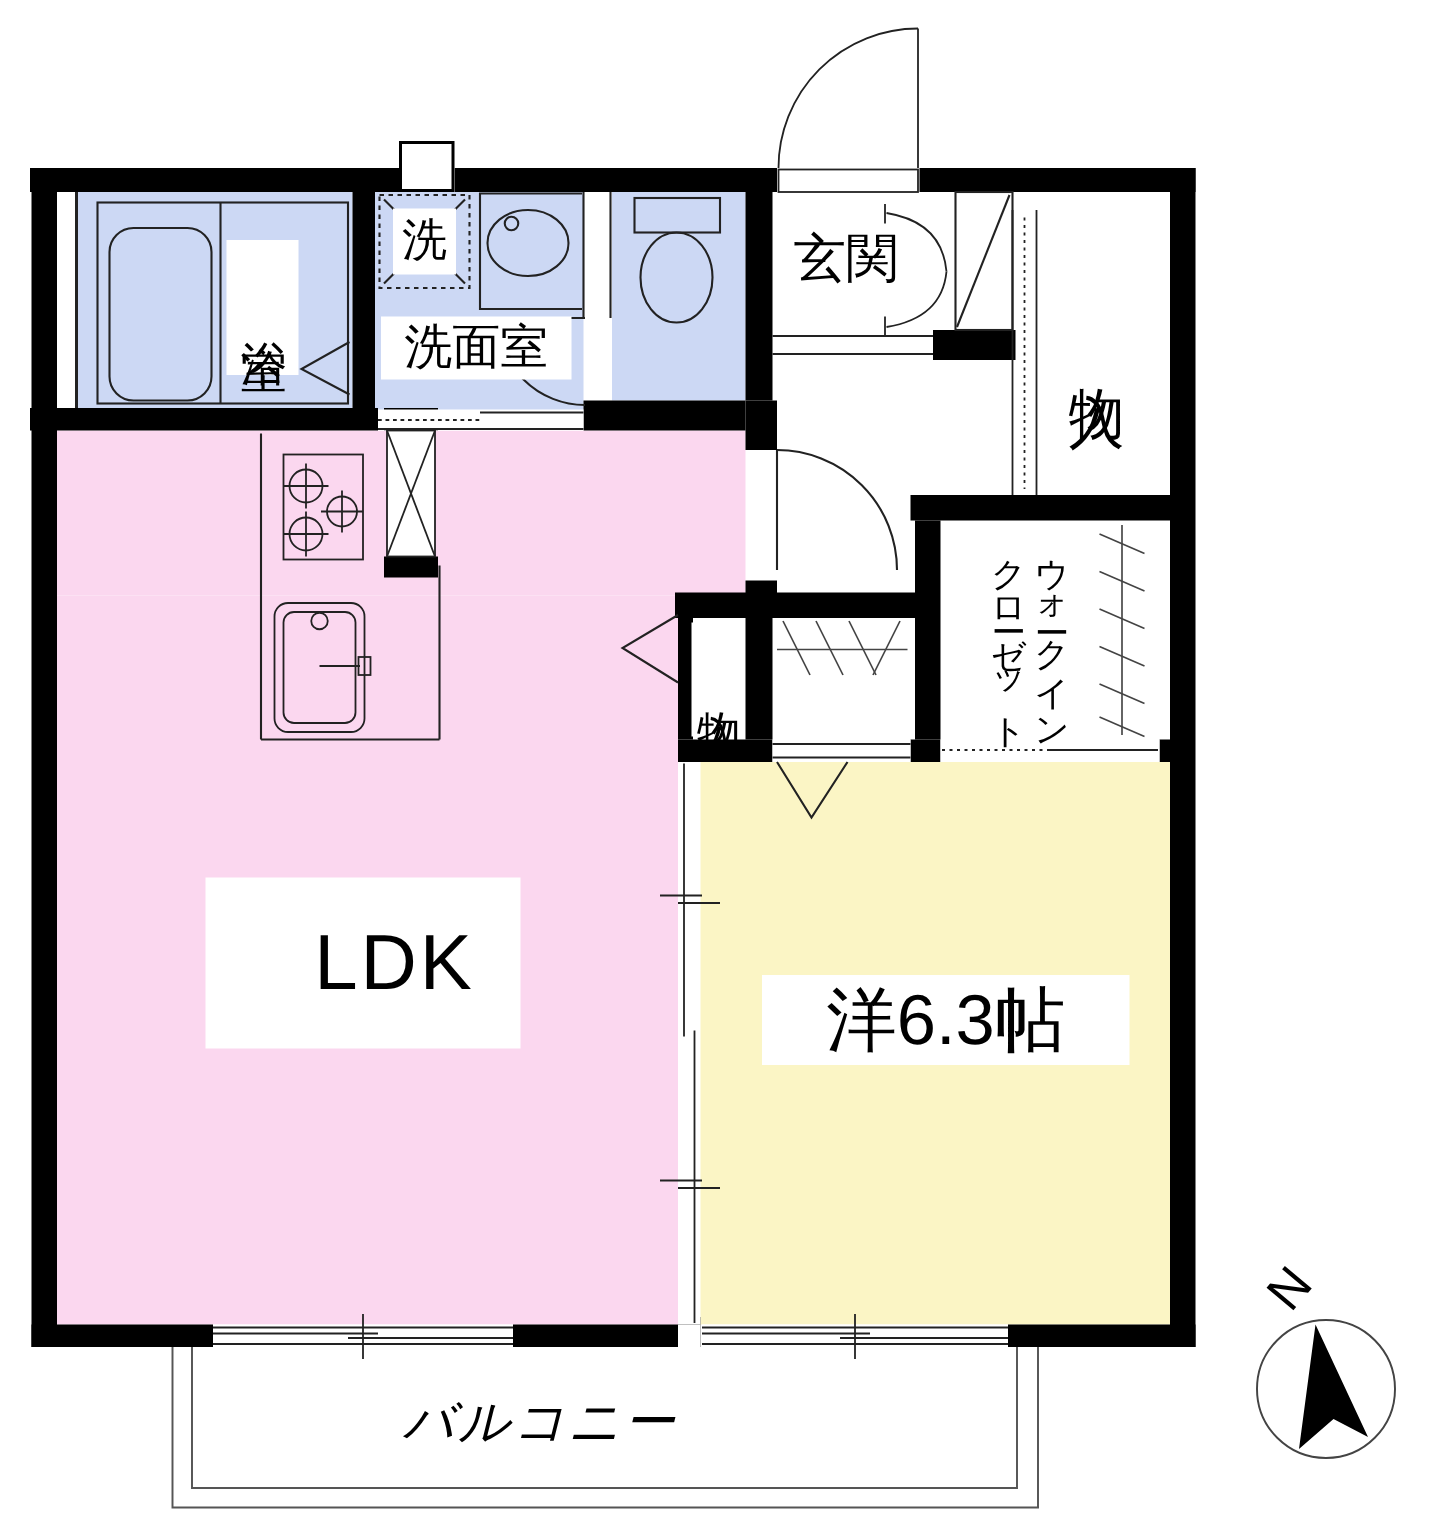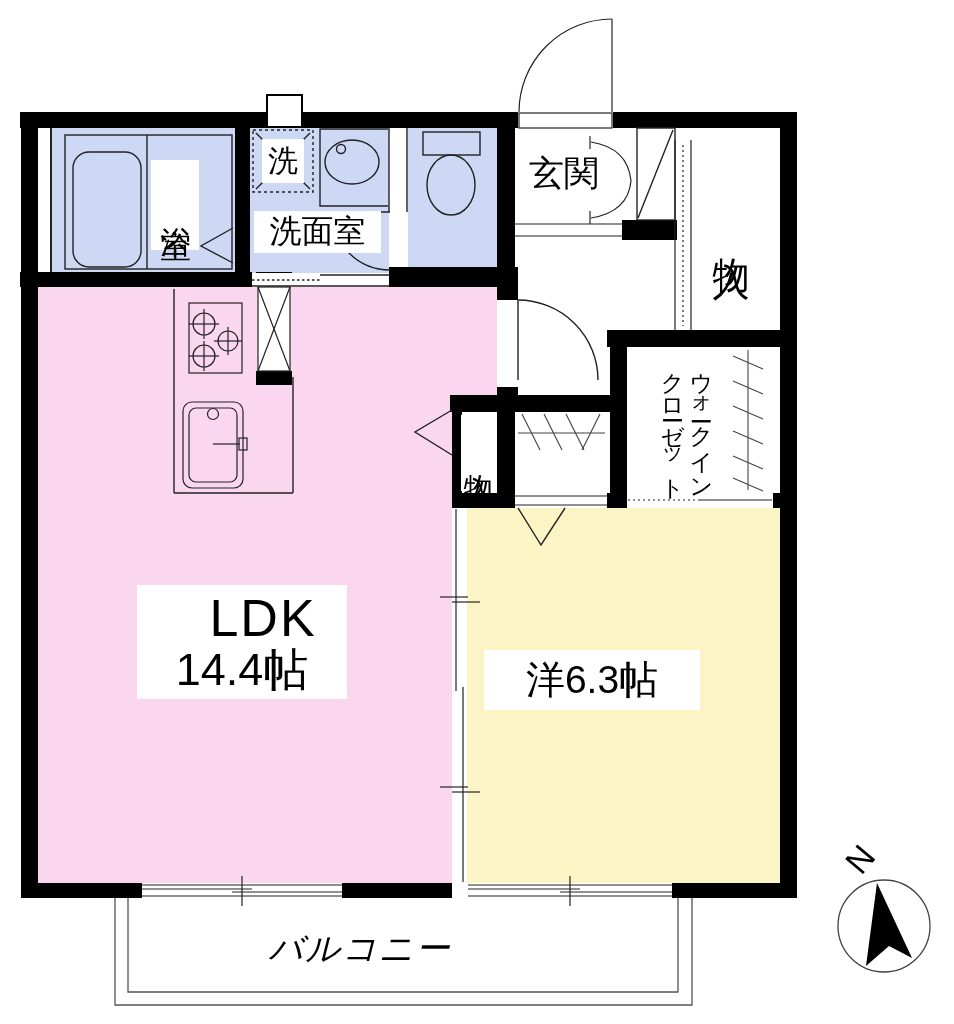--- a/index.html
+++ b/index.html
@@ -245,19 +245,18 @@
 
   <div class="lbl vert boxed" style="left:151px;top:160px;width:48px;height:90px;font-size:31px;letter-spacing:3px;">浴室</div>
   <div class="lbl boxed" style="left:262px;top:139px;width:42px;height:44px;font-size:30px;">洗</div>
   <div class="lbl boxed" style="left:254px;top:211px;width:127px;height:42px;font-size:32px;">洗面室</div>
   <div class="lbl" style="left:512px;top:152px;width:104px;height:42px;font-size:35px;">玄関</div>
   <div class="lbl vert" style="left:702px;top:178px;width:56px;height:110px;font-size:37px;letter-spacing:4px;">物入</div>
   <div class="lbl vert boxed" style="left:461px;top:415px;width:35px;height:76px;font-size:29px;letter-spacing:2px;">物入</div>
   <div class="lbl vert" style="left:658px;top:350px;width:58px;height:146px;font-size:23px;white-space:normal;line-height:1.25;">ウォークインクローゼット</div>
   <div class="lbl boxed" style="left:137px;top:585px;width:210px;height:114px;flex-direction:column;">
     <span style="font-size:52px;letter-spacing:2px;margin-left:42px;">LDK</span>
-    <span style="font-size:45px;">14.4帖</span>
   </div>
-  <div class="lbl boxed" style="left:484px;top:650px;width:216px;height:60px;font-size:39px;">洋6.3帖</div>
+  <div class="lbl boxed" style="left:508px;top:650px;width:245px;height:60px;font-size:47px;">洋6.3帖</div>
   <div class="lbl" style="left:265px;top:928px;width:190px;height:42px;font-size:34px;letter-spacing:2px;font-style:italic;">バルコニー</div>
   <div id="north-n">N</div>
 
 </div>
 
 </body></html>

